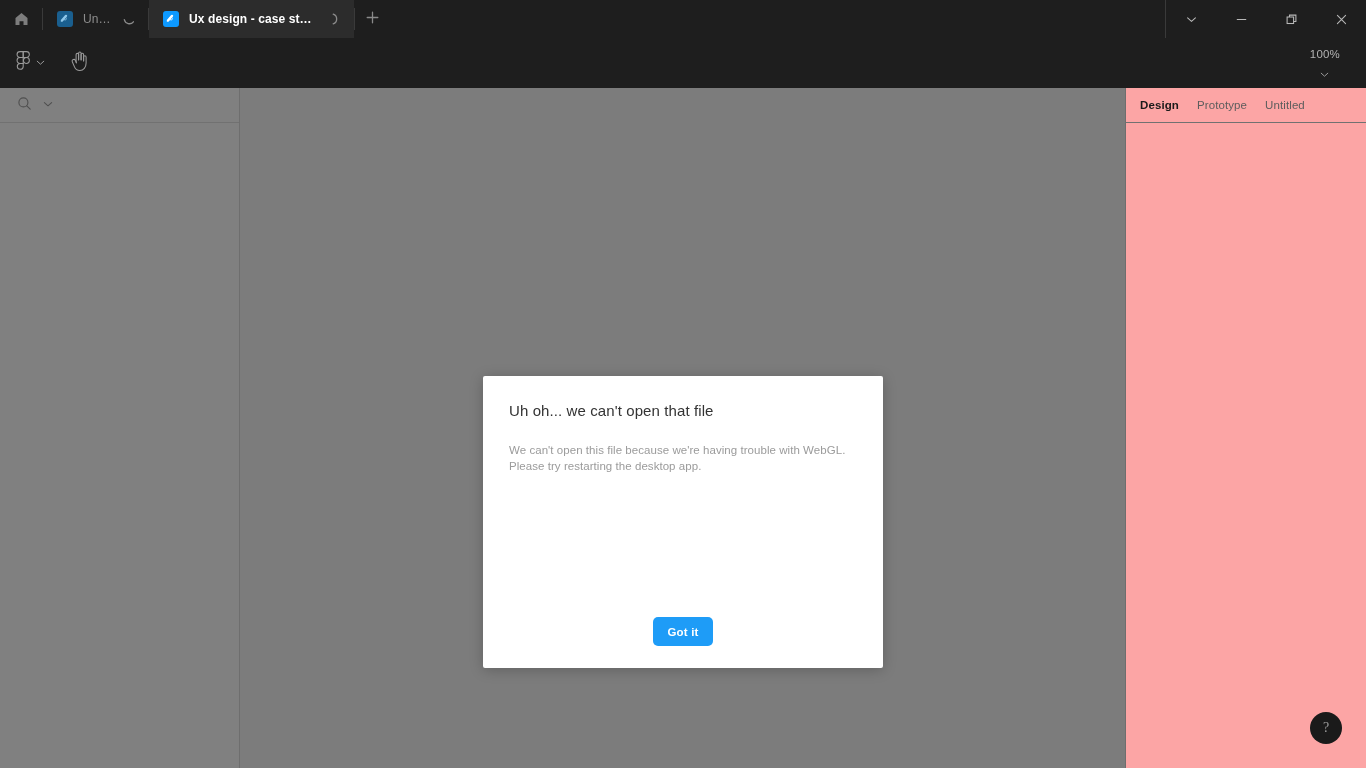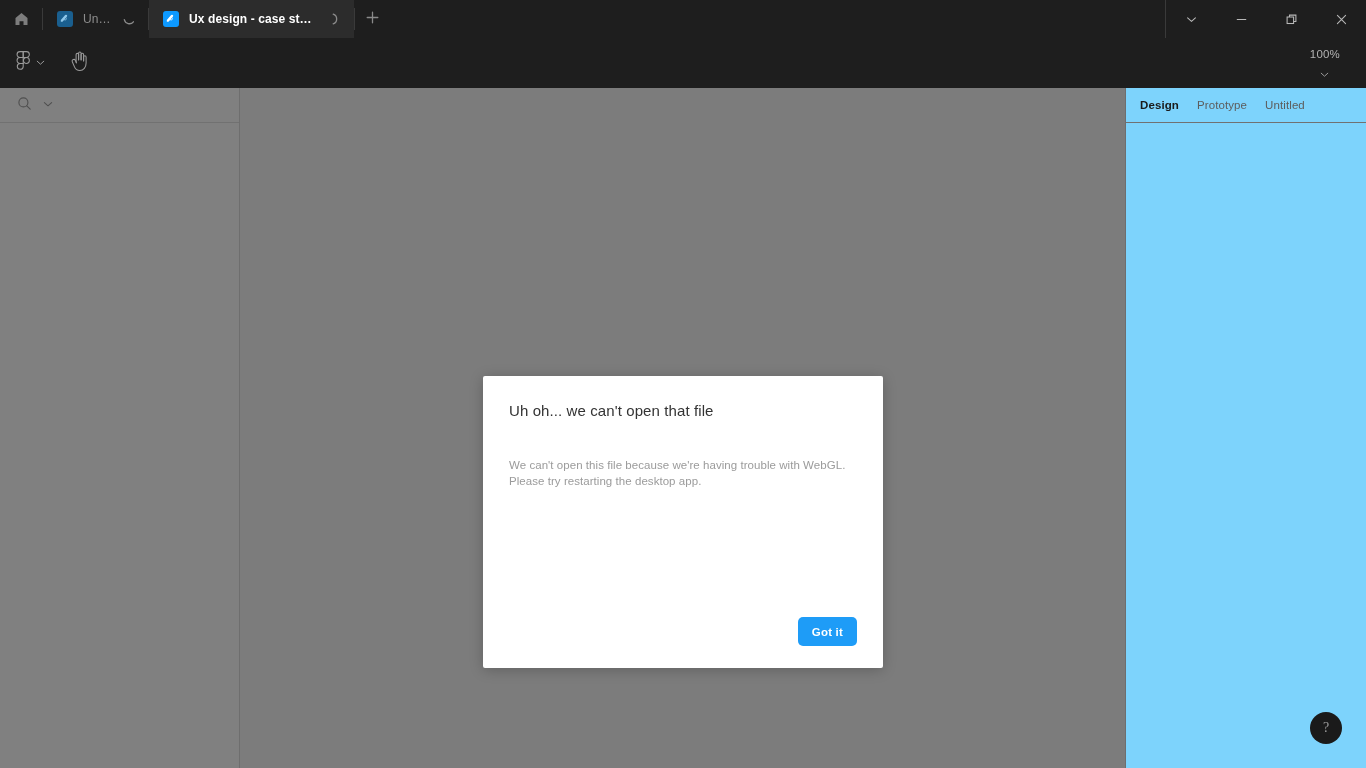--- a/index.html
+++ b/index.html
@@ -193,21 +193,21 @@
     width: 884px;
     height: 680px;
     background: #7c7c7c;
   }
 
   .right-panel {
     position: absolute;
     top: 0; left: 1125px;
     width: 241px;
     height: 680px;
-    background: #7dd3fc;
+    background: #fca5a5;
     border-left: 1px solid #6e6e6e;
   }
   .rp-tabs {
     height: 35px;
     display: flex;
     align-items: center;
     gap: 18px;
     padding-left: 14px;
     border-bottom: 1px solid #717171;
   }
@@ -255,27 +255,26 @@
     font-weight: 400;
     letter-spacing: .1px;
     margin-bottom: 24px;
   }
   .modal-p {
     font-size: 11.5px;
     line-height: 1.37;
     color: #9b9b9b;
     letter-spacing: .05px;
     max-width: 345px;
-    margin-top: 15px;
   }
   .modal-p + .modal-p { margin-top: 18px; }
   .modal-actions {
     margin-top: auto;
     display: flex;
-    justify-content: flex-end;
+    justify-content: center;
   }
   .btn-primary {
     background: #1e9cf7;
     color: #ffffff;
     border: none;
     border-radius: 5px;
     font-family: "Liberation Sans", sans-serif;
     font-size: 11.5px;
     font-weight: 700;
     letter-spacing: .2px;

